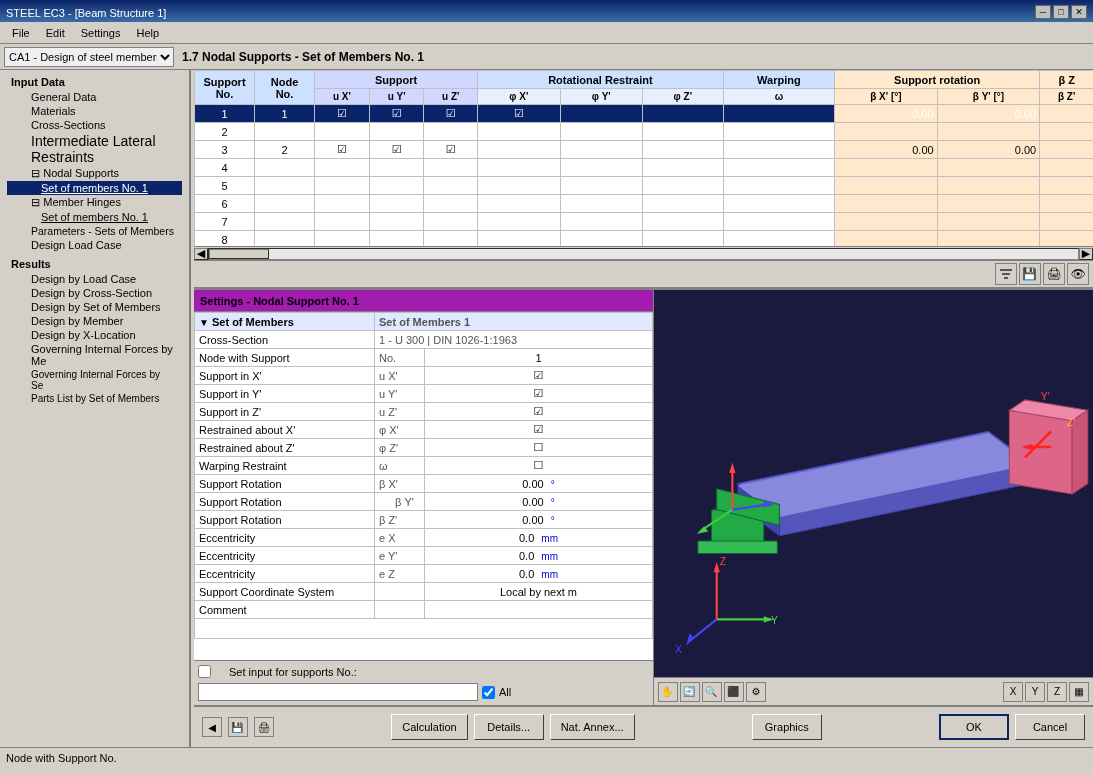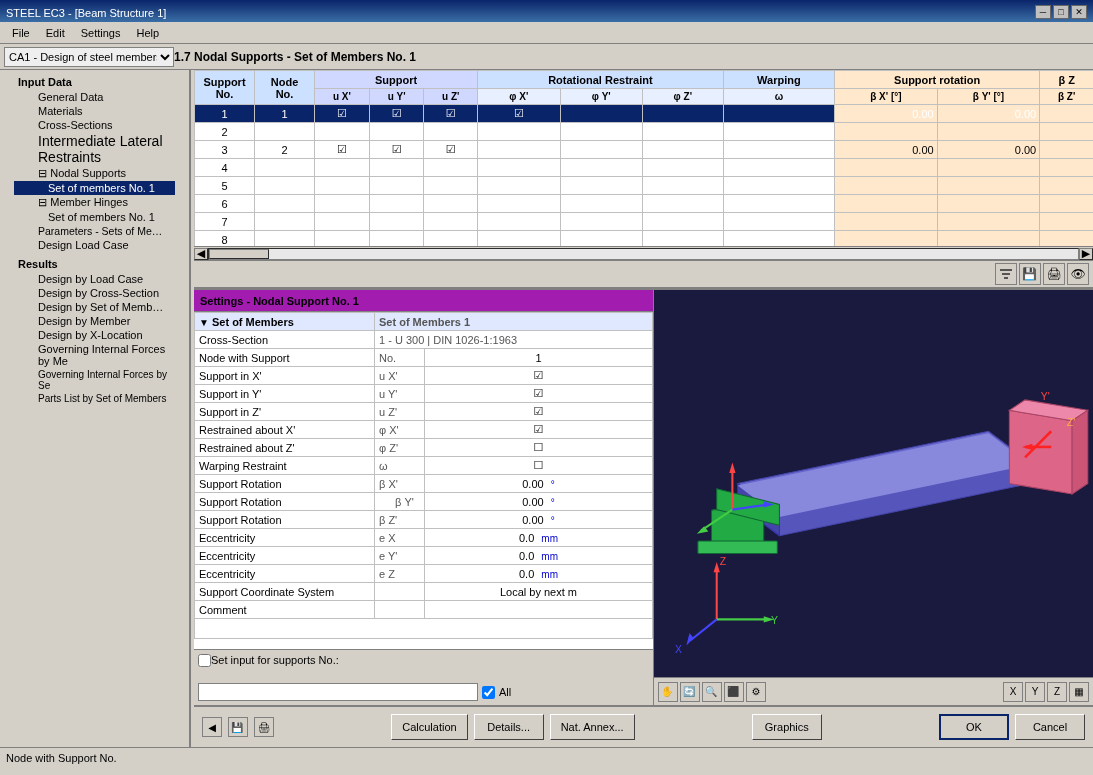--- a/index.html
+++ b/index.html
@@ -56,58 +56,58 @@
       align-items: center;
       height: 26px;
     }
     #dropdown-bar select {
       font-size: 11px;
       width: 170px;
       height: 20px;
       border: 1px solid #808080;
     }
     #header-title {
-      margin-left: 0;
+      margin-left: 8px;
       font-size: 12px;
       font-weight: bold;
     }
 
     
     #content-area {
       display: flex;
       flex: 1;
       overflow: hidden;
     }
 
     
     #sidebar {
       width: 190px;
       background: #d4d0c8;
       border-right: 1px solid #808080;
       overflow-y: auto;
-      padding: 4px 14px;
+      padding: 4px 7px;
       flex-shrink: 0;
     }
     .sidebar-section-header {
       font-size: 11px;
       font-weight: bold;
       padding: 2px 4px;
       color: #000;
     }
     .sidebar-item {
       font-size: 11px;
       padding: 1px 8px 1px 14px;
       cursor: pointer;
       white-space: nowrap;
       overflow: hidden;
       text-overflow: ellipsis;
     }
     .sidebar-item.active { background: #0a246a; color: white; }
     .sidebar-item.level2 { padding-left: 24px; }
-    .sidebar-item.level3 { padding-left: 34px; }
+    .sidebar-item.level3 { padding-left: 34px; text-decoration: underline; }
 
     
     #right-content {
       flex: 1;
       display: flex;
       flex-direction: column;
       overflow: hidden;
       background: #d4d0c8;
     }
 
@@ -271,22 +271,23 @@
 
     
     #settings-bottom {
       padding: 4px;
       background: #d4d0c8;
       border-top: 1px solid #808080;
     }
 
     .checkbox-row {
       display: flex;
-      gap: 0;
-      margin-bottom: 16px;
+      align-items: center;
+      gap: 18px;
+      margin-bottom: 5px;
     }
     .checkbox-row input[type=checkbox] { width: 13px; height: 13px; }
     .input-row {
       display: flex;
       align-items: center;
       gap: 4px;
     }
     .input-row input[type=text] {
       width: 280px;
       height: 18px;

